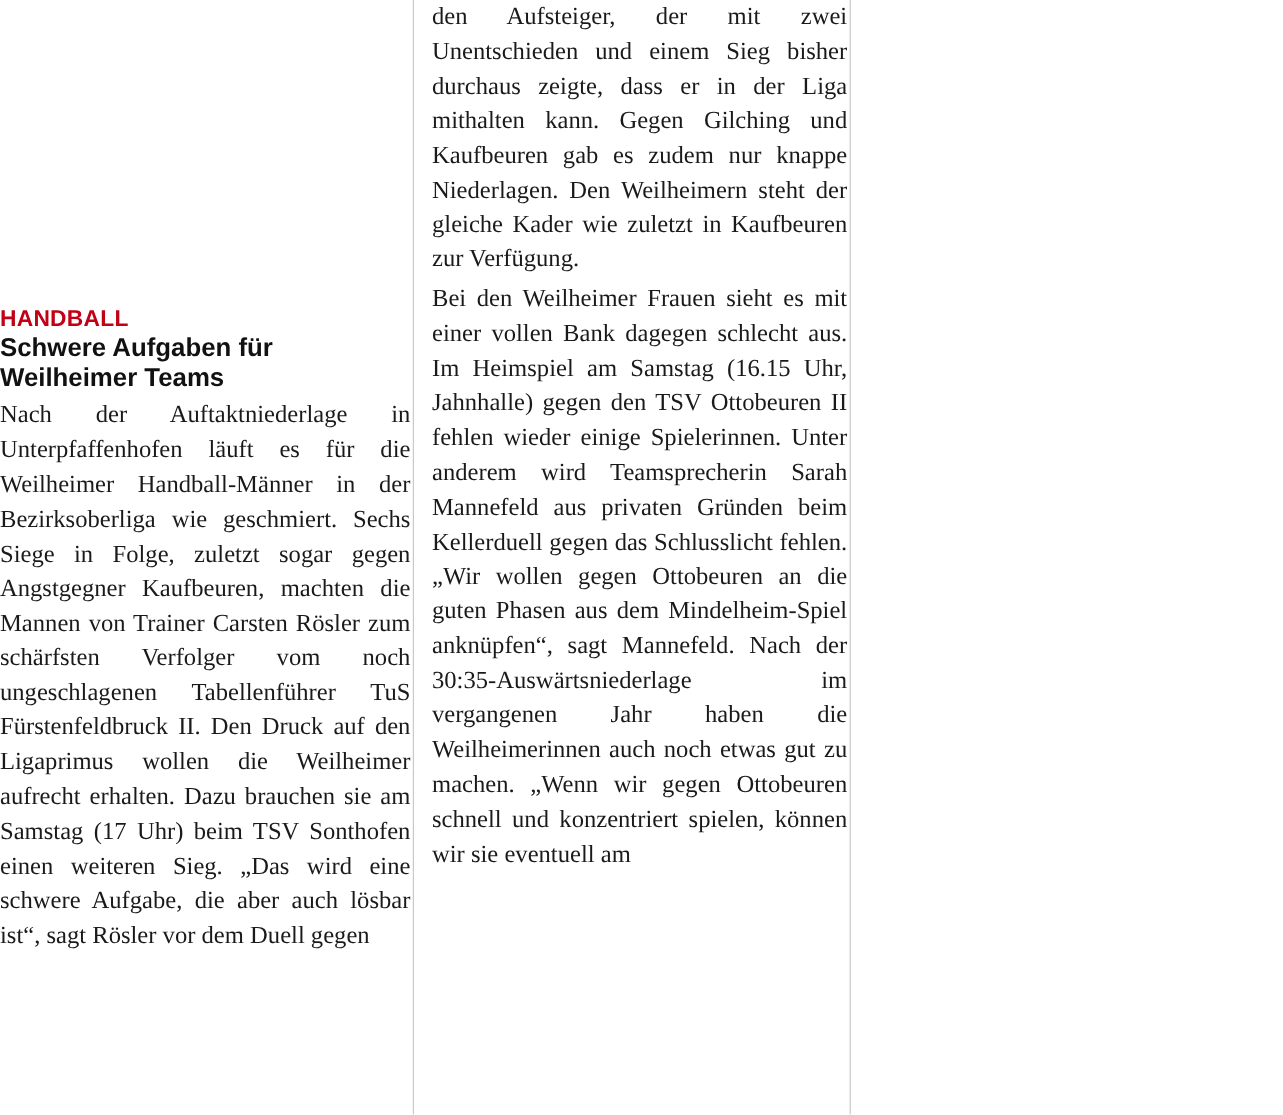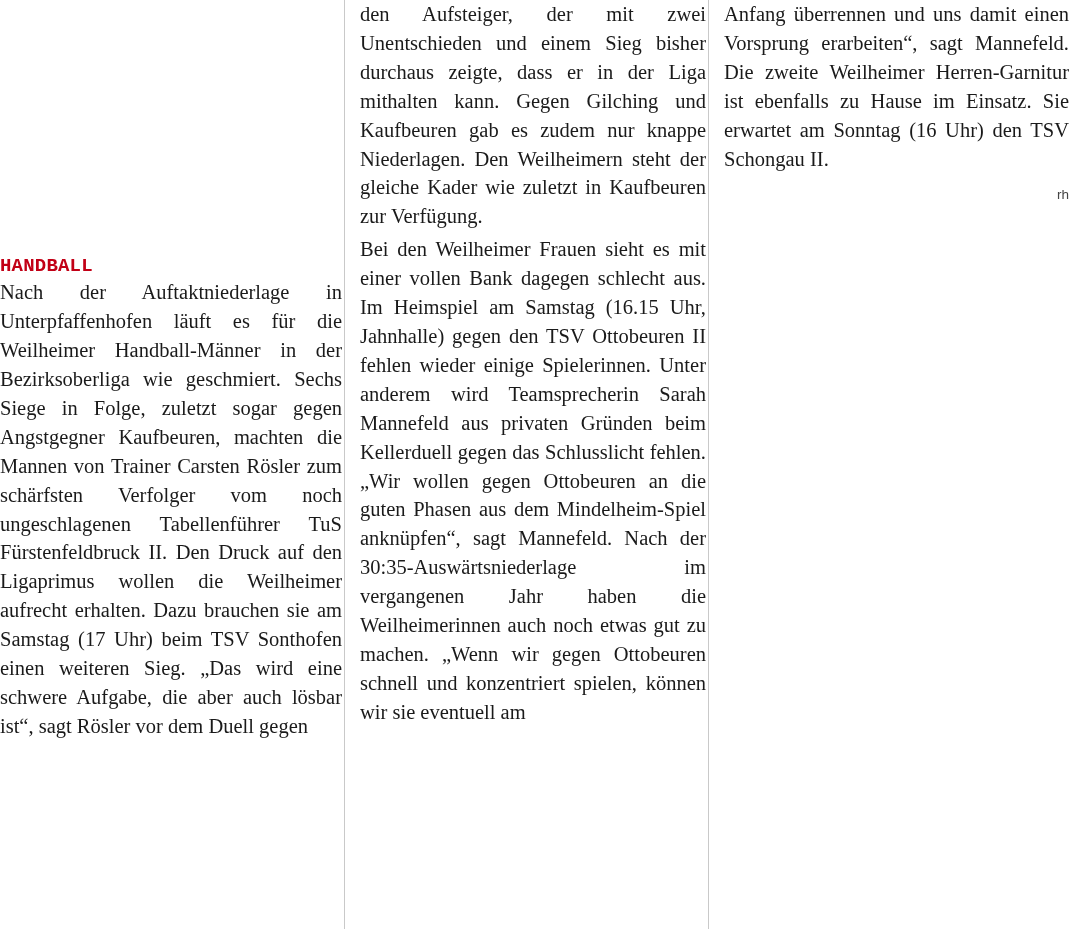--- a/index.html
+++ b/index.html
@@ -38,21 +38,21 @@
     position: absolute;
     top: 0;
     width: 1px;
     height: 929px;
     background: #c9c9c9;
   }
   .rule-1 { left: 344px; }
   .rule-2 { left: 708px; }
 
   .kicker {
-    font-family: Liberation Mono, monospace;
+    font-family: Liberation Sans, sans-serif;
     font-weight: bold;
     font-size: 19px;
     letter-spacing: 0.2px;
     color: #c20016;
     margin: 0 0 1px 0;
     line-height: 1.12;
   }
   .headline {
     font-family: "Liberation Sans", sans-serif;
     font-weight: bold;
@@ -90,29 +90,25 @@
 <div class="page">
 
   <div class="rule rule-1"></div>
   <div class="rule rule-2"></div>
 
   <div class="columns">
 
     <div class="col col-1">
       <div class="spacer-top"></div>
       <div class="kicker">HANDBALL</div>
+      <div class="headline">Schwere Aufgaben für Weilheimer Teams</div>
       <p class="body">Nach der Auftaktniederlage in Unterpfaffenhofen läuft es für die Weilheimer Handball-Männer in der Bezirksoberliga wie geschmiert. Sechs Siege in Folge, zuletzt sogar gegen Angstgegner Kaufbeuren, machten die Mannen von Trainer Carsten Rösler zum schärfsten Verfolger vom noch ungeschlagenen Tabellenführer TuS Fürstenfeldbruck II. Den Druck auf den Ligaprimus wollen die Weilheimer aufrecht erhalten. Dazu brauchen sie am Samstag (17 Uhr) beim TSV Sonthofen einen weiteren Sieg. „Das wird eine schwere Aufgabe, die aber auch lösbar ist“, sagt Rösler vor dem Duell gegen</p>
     </div>
 
     <div class="col col-2">
       <div class="spacer-top"></div>
       <p class="body">den Aufsteiger, der mit zwei Unentschieden und einem Sieg bisher durchaus zeigte, dass er in der Liga mithalten kann. Gegen Gilching und Kaufbeuren gab es zudem nur knappe Niederlagen. Den Weilheimern steht der gleiche Kader wie zuletzt in Kaufbeuren zur Verfügung.</p>
       <p class="body">Bei den Weilheimer Frauen sieht es mit einer vollen Bank dagegen schlecht aus. Im Heimspiel am Samstag (16.15 Uhr, Jahnhalle) gegen den TSV Ottobeuren II fehlen wieder einige Spielerinnen. Unter anderem wird Teamsprecherin Sarah Mannefeld aus privaten Gründen beim Kellerduell gegen das Schlusslicht fehlen. „Wir wollen gegen Ottobeuren an die guten Phasen aus dem Mindelheim-Spiel anknüpfen“, sagt Mannefeld. Nach der 30:35-Auswärtsniederlage im vergangenen Jahr haben die Weilheimerinnen auch noch etwas gut zu machen. „Wenn wir gegen Ottobeuren schnell und konzentriert spielen, können wir sie eventuell am</p>
     </div>
 
-    <div class="col col-3">
-      <div class="spacer-top"></div>
-      <p class="body">Anfang überrennen und uns damit einen Vorsprung erarbeiten“, sagt Mannefeld. Die zweite Weilheimer Herren-Garnitur ist ebenfalls zu Hause im Einsatz. Sie erwartet am Sonntag (16 Uhr) den TSV Schongau II.</p>
-      <div class="byline">rh</div>
-    </div>
 
   </div>
 </div>
 
 </body></html>

